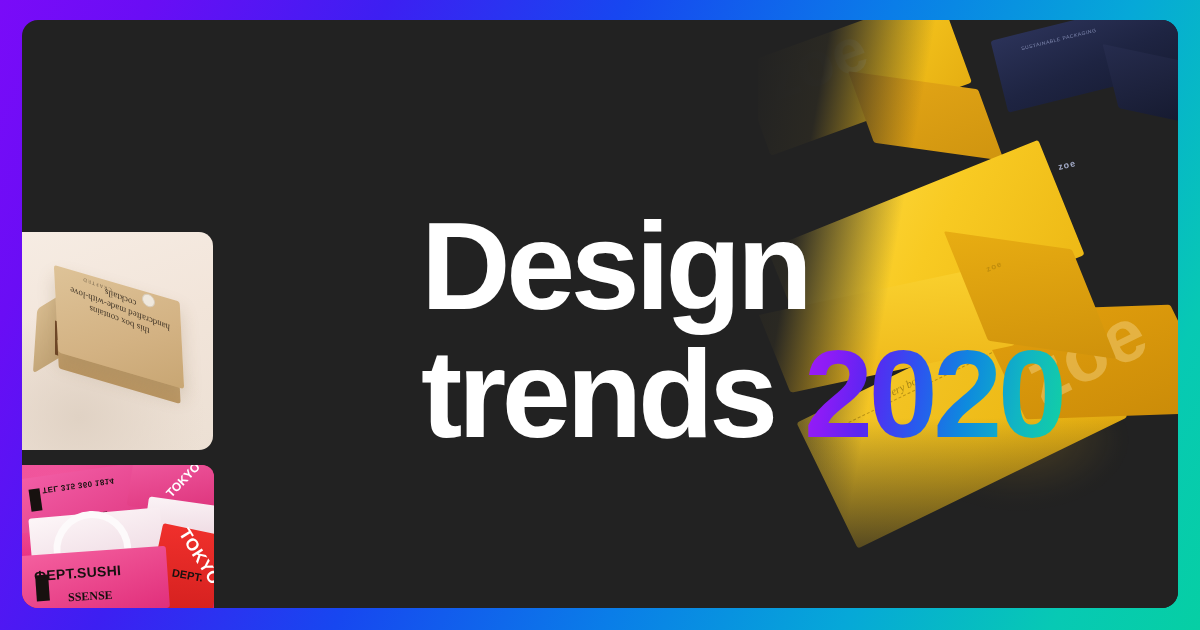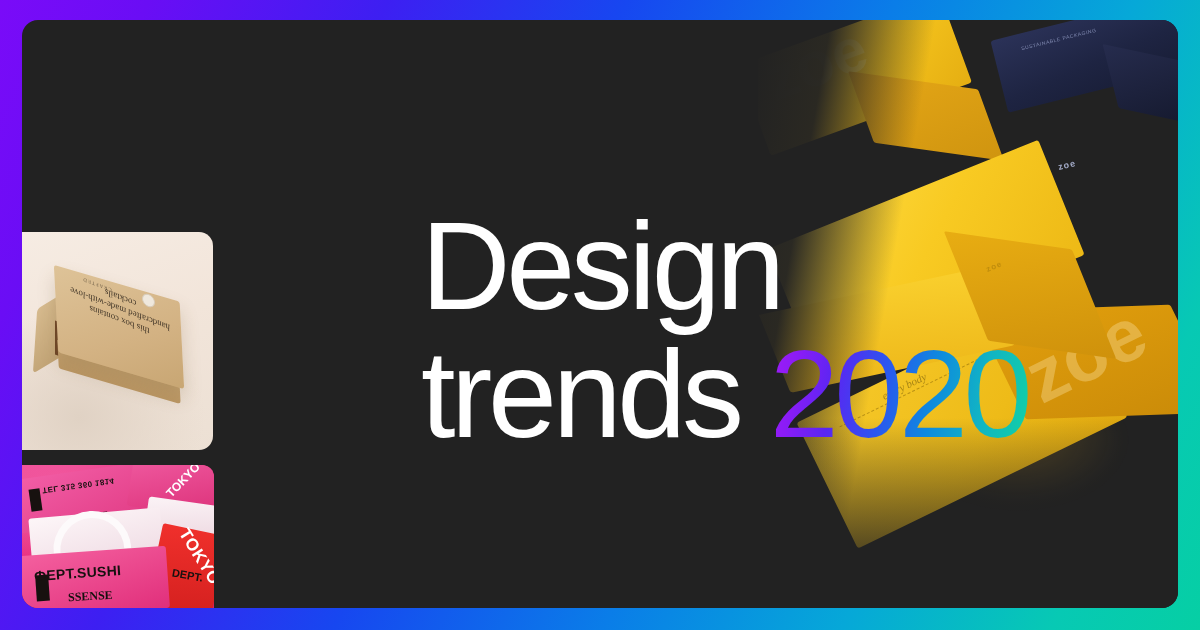--- a/index.html
+++ b/index.html
@@ -36,21 +36,21 @@
   }
 
   
   #headline {
     position:absolute;
     left:399px; top:183px;
     width:600px;
     z-index:6;
     line-height:1.03;
     letter-spacing:-0.035em;
-    font-weight:400;
+    font-weight:700;
     font-size:124px;
   }
   .line { white-space:nowrap; display:block; }
   .word-white { color:#ffffff; }
   .word-year {
     background-image:linear-gradient(100deg,
         #a21cf5 0%,
         #8a1cf6 12%,
         #5a26f2 26%,
         #2b56ef 44%,

